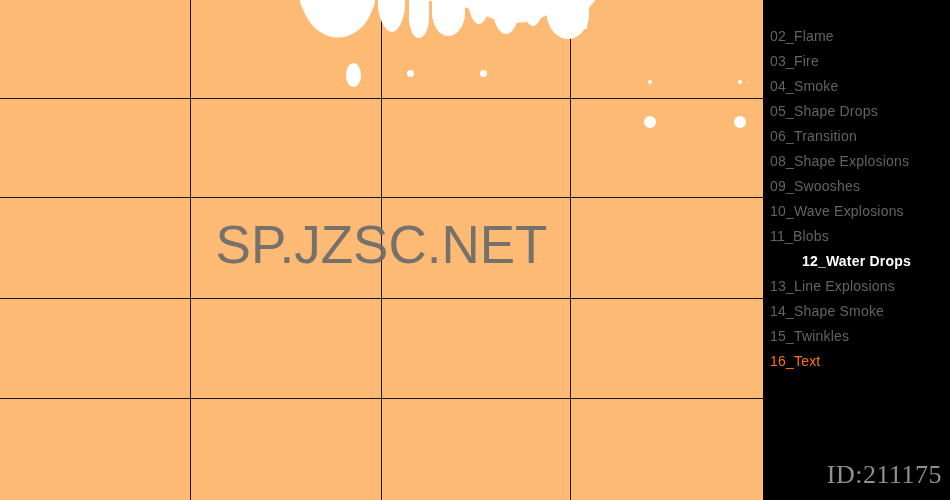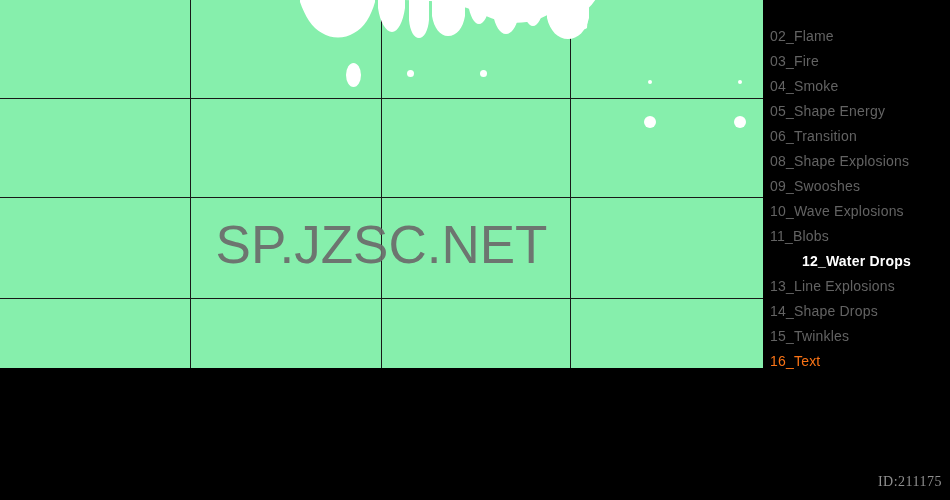--- a/index.html
+++ b/index.html
@@ -14,22 +14,22 @@
     background: #000000;
     overflow: hidden;
     font-family: "Liberation Sans", sans-serif;
   }
 
   
   #preview {
     position: absolute;
     left: 0; top: 0;
     width: 763px;
-    height: 368px;
-    background: #86efac;
+    height: 500px;
+    background: #fdba74;
     overflow: hidden;
   }
   .grid-line {
     position: absolute;
     background: #191919;
   }
   .grid-v { width: 1px; height: 500px; top: 0; }
   .grid-h { height: 1px; width: 763px; left: 0; }
 
   
@@ -94,21 +94,21 @@
   #comp-list li.active {
     color: #ffffff;
     font-weight: bold;
   }
 
   #id-label {
     position: absolute;
     right: 8px;
     bottom: 10px;
     font-family: "Liberation Serif", serif;
-    font-size: 14px;
+    font-size: 26px;
     color: #8f8f8f;
     letter-spacing: 0.5px;
     white-space: nowrap;
   }
 </style>
 </head>
 <body>
 
 <div id="app">
 
@@ -225,28 +225,28 @@
       </div>
 
     <div id="watermark">SP.JZSC.NET</div>
   </div>
 
   <div id="panel">
     <ul id="comp-list">
         <li style="color: rgb(99, 99, 99);">02_Flame</li>
         <li style="color: rgb(99, 99, 99);">03_Fire</li>
         <li style="color: rgb(99, 99, 99);">04_Smoke</li>
-        <li style="color: rgb(99, 99, 99);">05_Shape Energy</li>
+        <li style="color: rgb(99, 99, 99);">05_Shape Drops</li>
         <li style="color: rgb(99, 99, 99);">06_Transition</li>
         <li style="color: rgb(99, 99, 99);">08_Shape Explosions</li>
         <li style="color: rgb(99, 99, 99);">09_Swooshes</li>
         <li style="color: rgb(99, 99, 99);">10_Wave Explosions</li>
         <li style="color: rgb(99, 99, 99);">11_Blobs</li>
         <li class="active" style="color: rgb(255, 255, 255); margin-left: 32px;">12_Water Drops</li>
         <li style="color: rgb(99, 99, 99);">13_Line Explosions</li>
-        <li style="color: rgb(99, 99, 99);">14_Shape Drops</li>
+        <li style="color: rgb(99, 99, 99);">14_Shape Smoke</li>
         <li style="color: rgb(99, 99, 99);">15_Twinkles</li>
         <li style="color: #f97316;">16_Text</li>
       </ul>
     <div id="id-label">ID:211175</div>
   </div>
 
 </div>
 
 </body></html>

